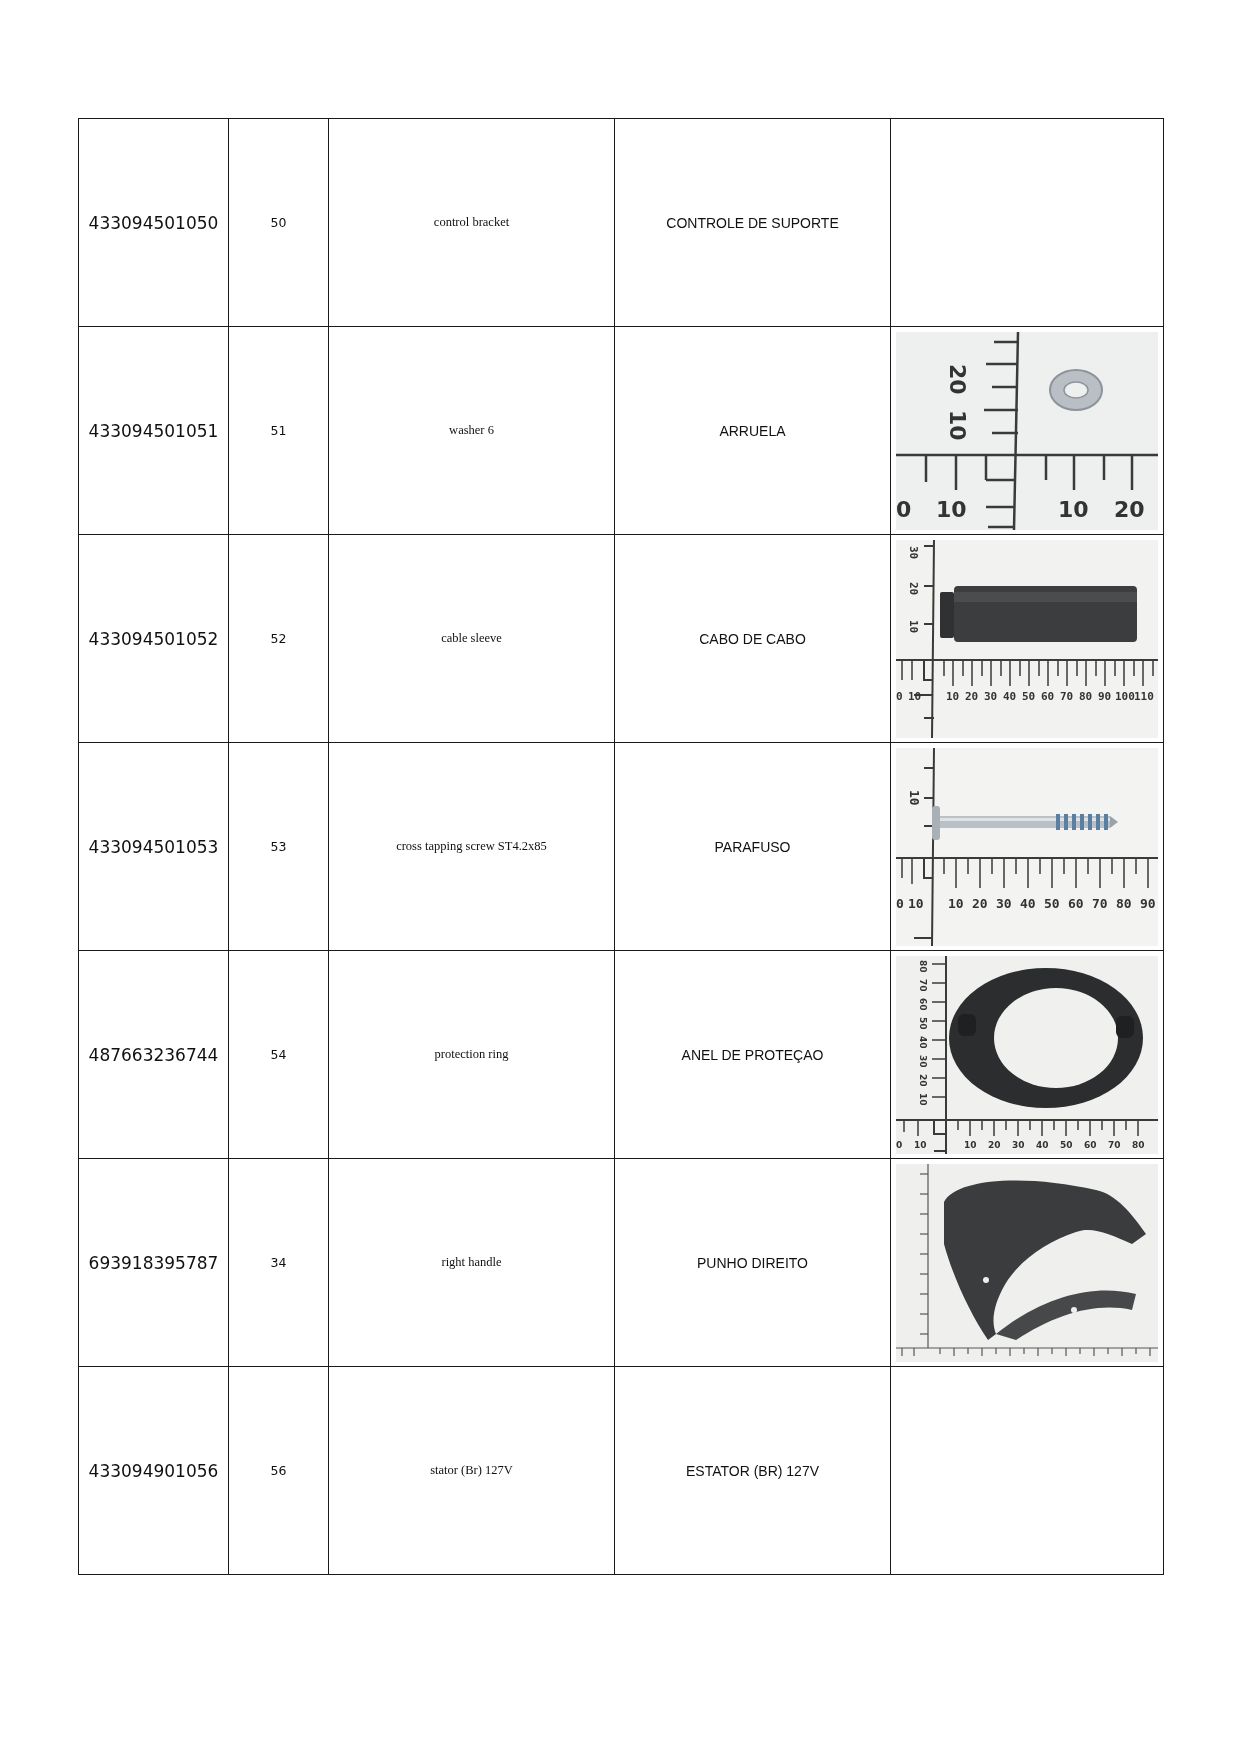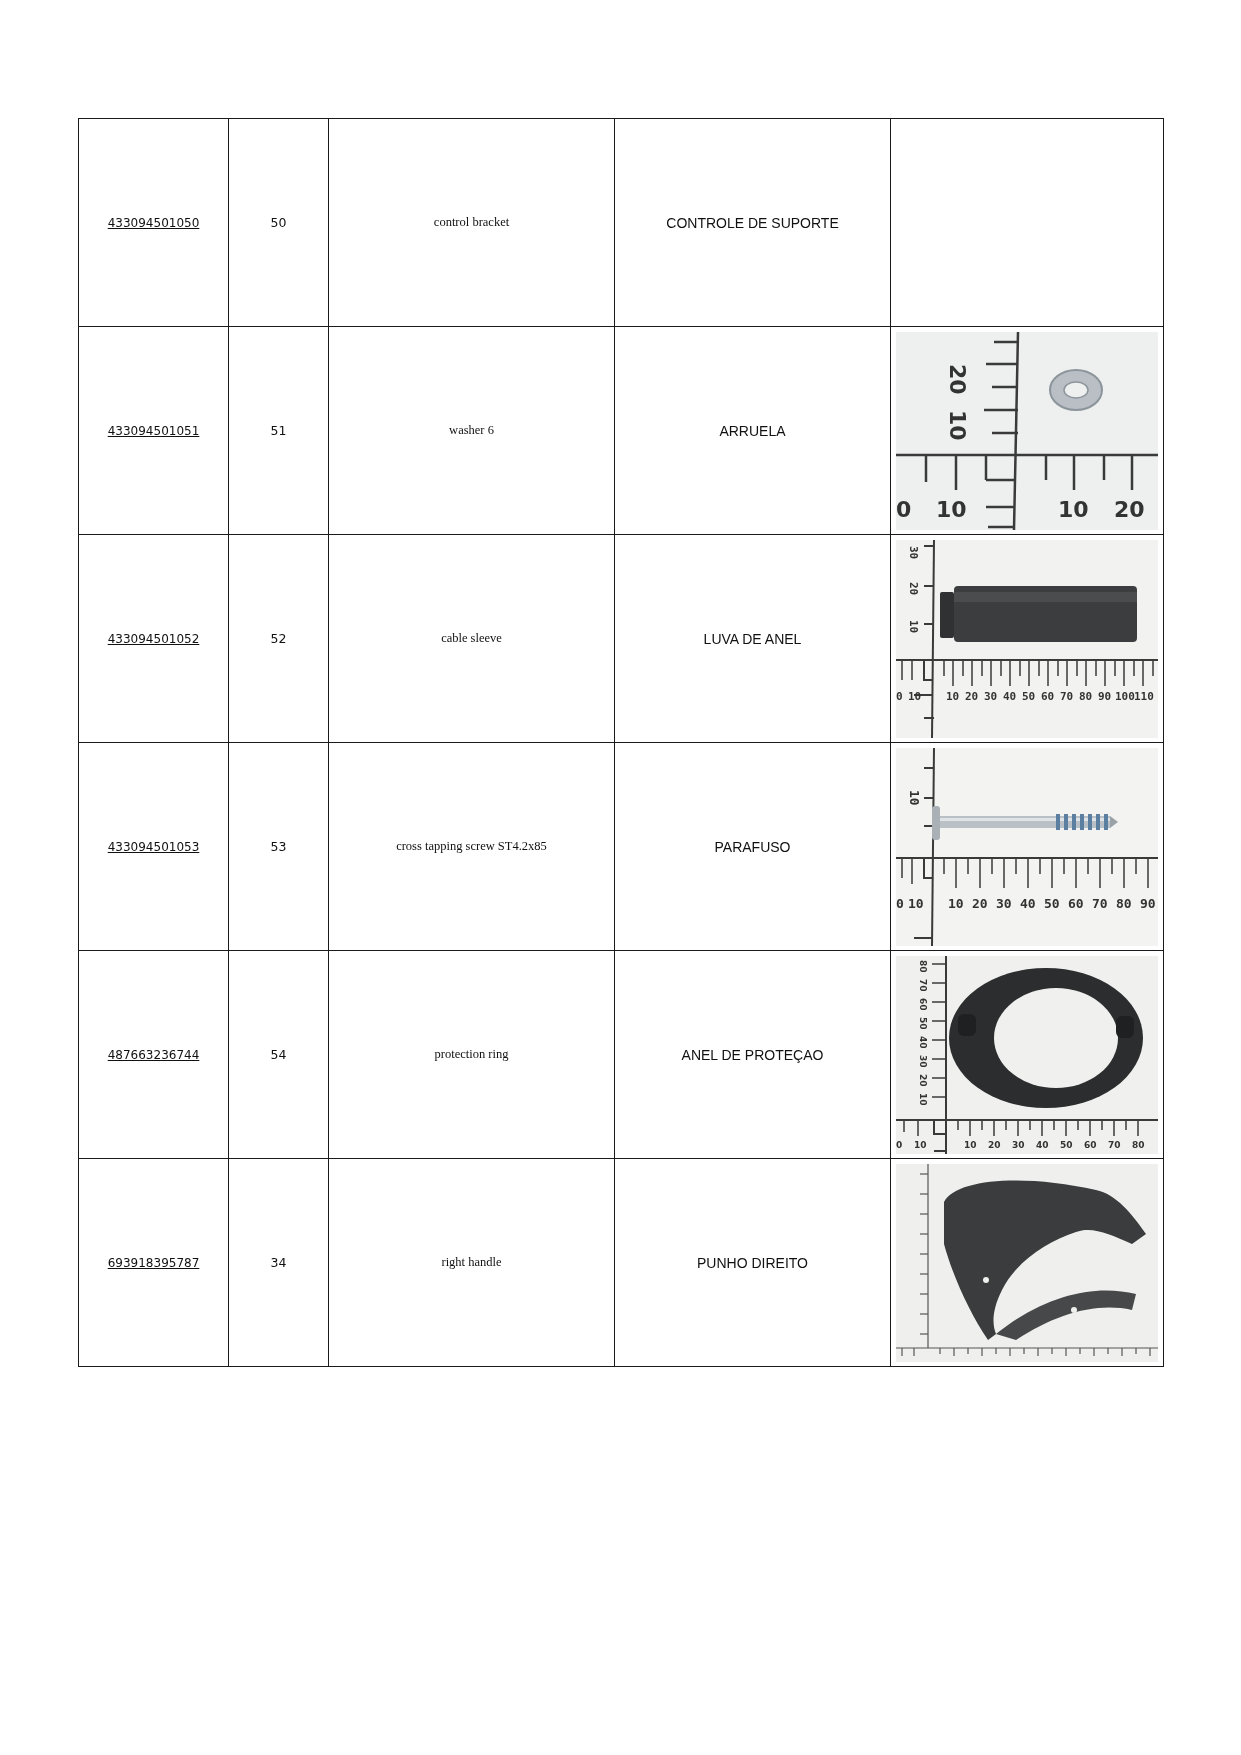--- a/index.html
+++ b/index.html
@@ -8,21 +8,21 @@
       position: absolute; left: 78px; top: 118px;
       border-collapse: collapse; table-layout: fixed;
       width: 1086px;
     }
     .parts-table td {
       border: 1.5px solid #1a1a1a;
       height: 207px; padding: 0;
       text-align: center; vertical-align: middle;
       color: #111;
     }
-    .c-code { width: 149px; font-family: "DejaVu Sans", sans-serif; font-size: 12px; text-decoration: underline; }
+    .c-code { width: 149px; font-family: "DejaVu Sans", sans-serif; font-size: 17px; }
     .c-pos  { width: 99px;  font-family: "DejaVu Sans", sans-serif; font-size: 12.5px; }
     .c-en   { width: 285px; font-family: Liberation Serif, serif; font-size: 12.5px; }
     .c-pt   { width: 275px; font-family: "Liberation Sans", sans-serif; font-size: 14px; }
     .c-img  { width: 272px; }
     .photo {
       width: 262px; height: 198px; margin: 0 auto;
       background: #f1f2f1; position: relative; overflow: hidden;
     }
     .photo svg { display: block; width: 100%; height: 100%; }
   </style>
@@ -82,21 +82,21 @@
             </g>
           </svg>
         </div>
       </td>
     </tr>
 
     <tr>
       <td class="c-code">433094501052</td>
       <td class="c-pos">52</td>
       <td class="c-en">cable sleeve</td>
-      <td class="c-pt">LUVA DE ANEL</td>
+      <td class="c-pt">CABO DE CABO</td>
       <td class="c-img">
         <div class="photo">
           <svg viewBox="0 0 262 198">
             <rect width="262" height="198" fill="#f2f2f0"></rect>
             <g stroke="#3a3a3a" stroke-width="2" fill="none">
               <line x1="38" y1="0" x2="36" y2="198"></line>
               <line x1="0" y1="120" x2="262" y2="120"></line>
               <line x1="28" y1="6" x2="38" y2="6"></line>
               <line x1="28" y1="46" x2="38" y2="46"></line>
               <line x1="28" y1="84" x2="38" y2="84"></line>
@@ -351,14 +351,21 @@
               <path d="M48 38 C60 14 130 10 200 26 C220 30 236 50 250 70 L236 80 C214 70 196 62 180 68 C150 78 120 98 106 126 C96 146 96 160 100 170 L92 176 C74 150 56 110 48 80 Z" fill="#3a3c3e"></path>
               <path d="M100 170 C150 130 200 120 240 130 L236 146 C200 138 160 150 120 176 Z" fill="#46484a"></path>
               <circle cx="90" cy="116" r="3" fill="#eff0ee"></circle>
               <circle cx="178" cy="146" r="3" fill="#eff0ee"></circle>
             </g>
           </svg>
         </div>
       </td>
     </tr>
 
+    <tr>
+      <td class="c-code">433094901056</td>
+      <td class="c-pos">56</td>
+      <td class="c-en">stator (Br) 127V</td>
+      <td class="c-pt">ESTATOR (BR) 127V</td>
+      <td class="c-img"></td>
+    </tr>
   </tbody>
 </table>
 
 </body></html>

